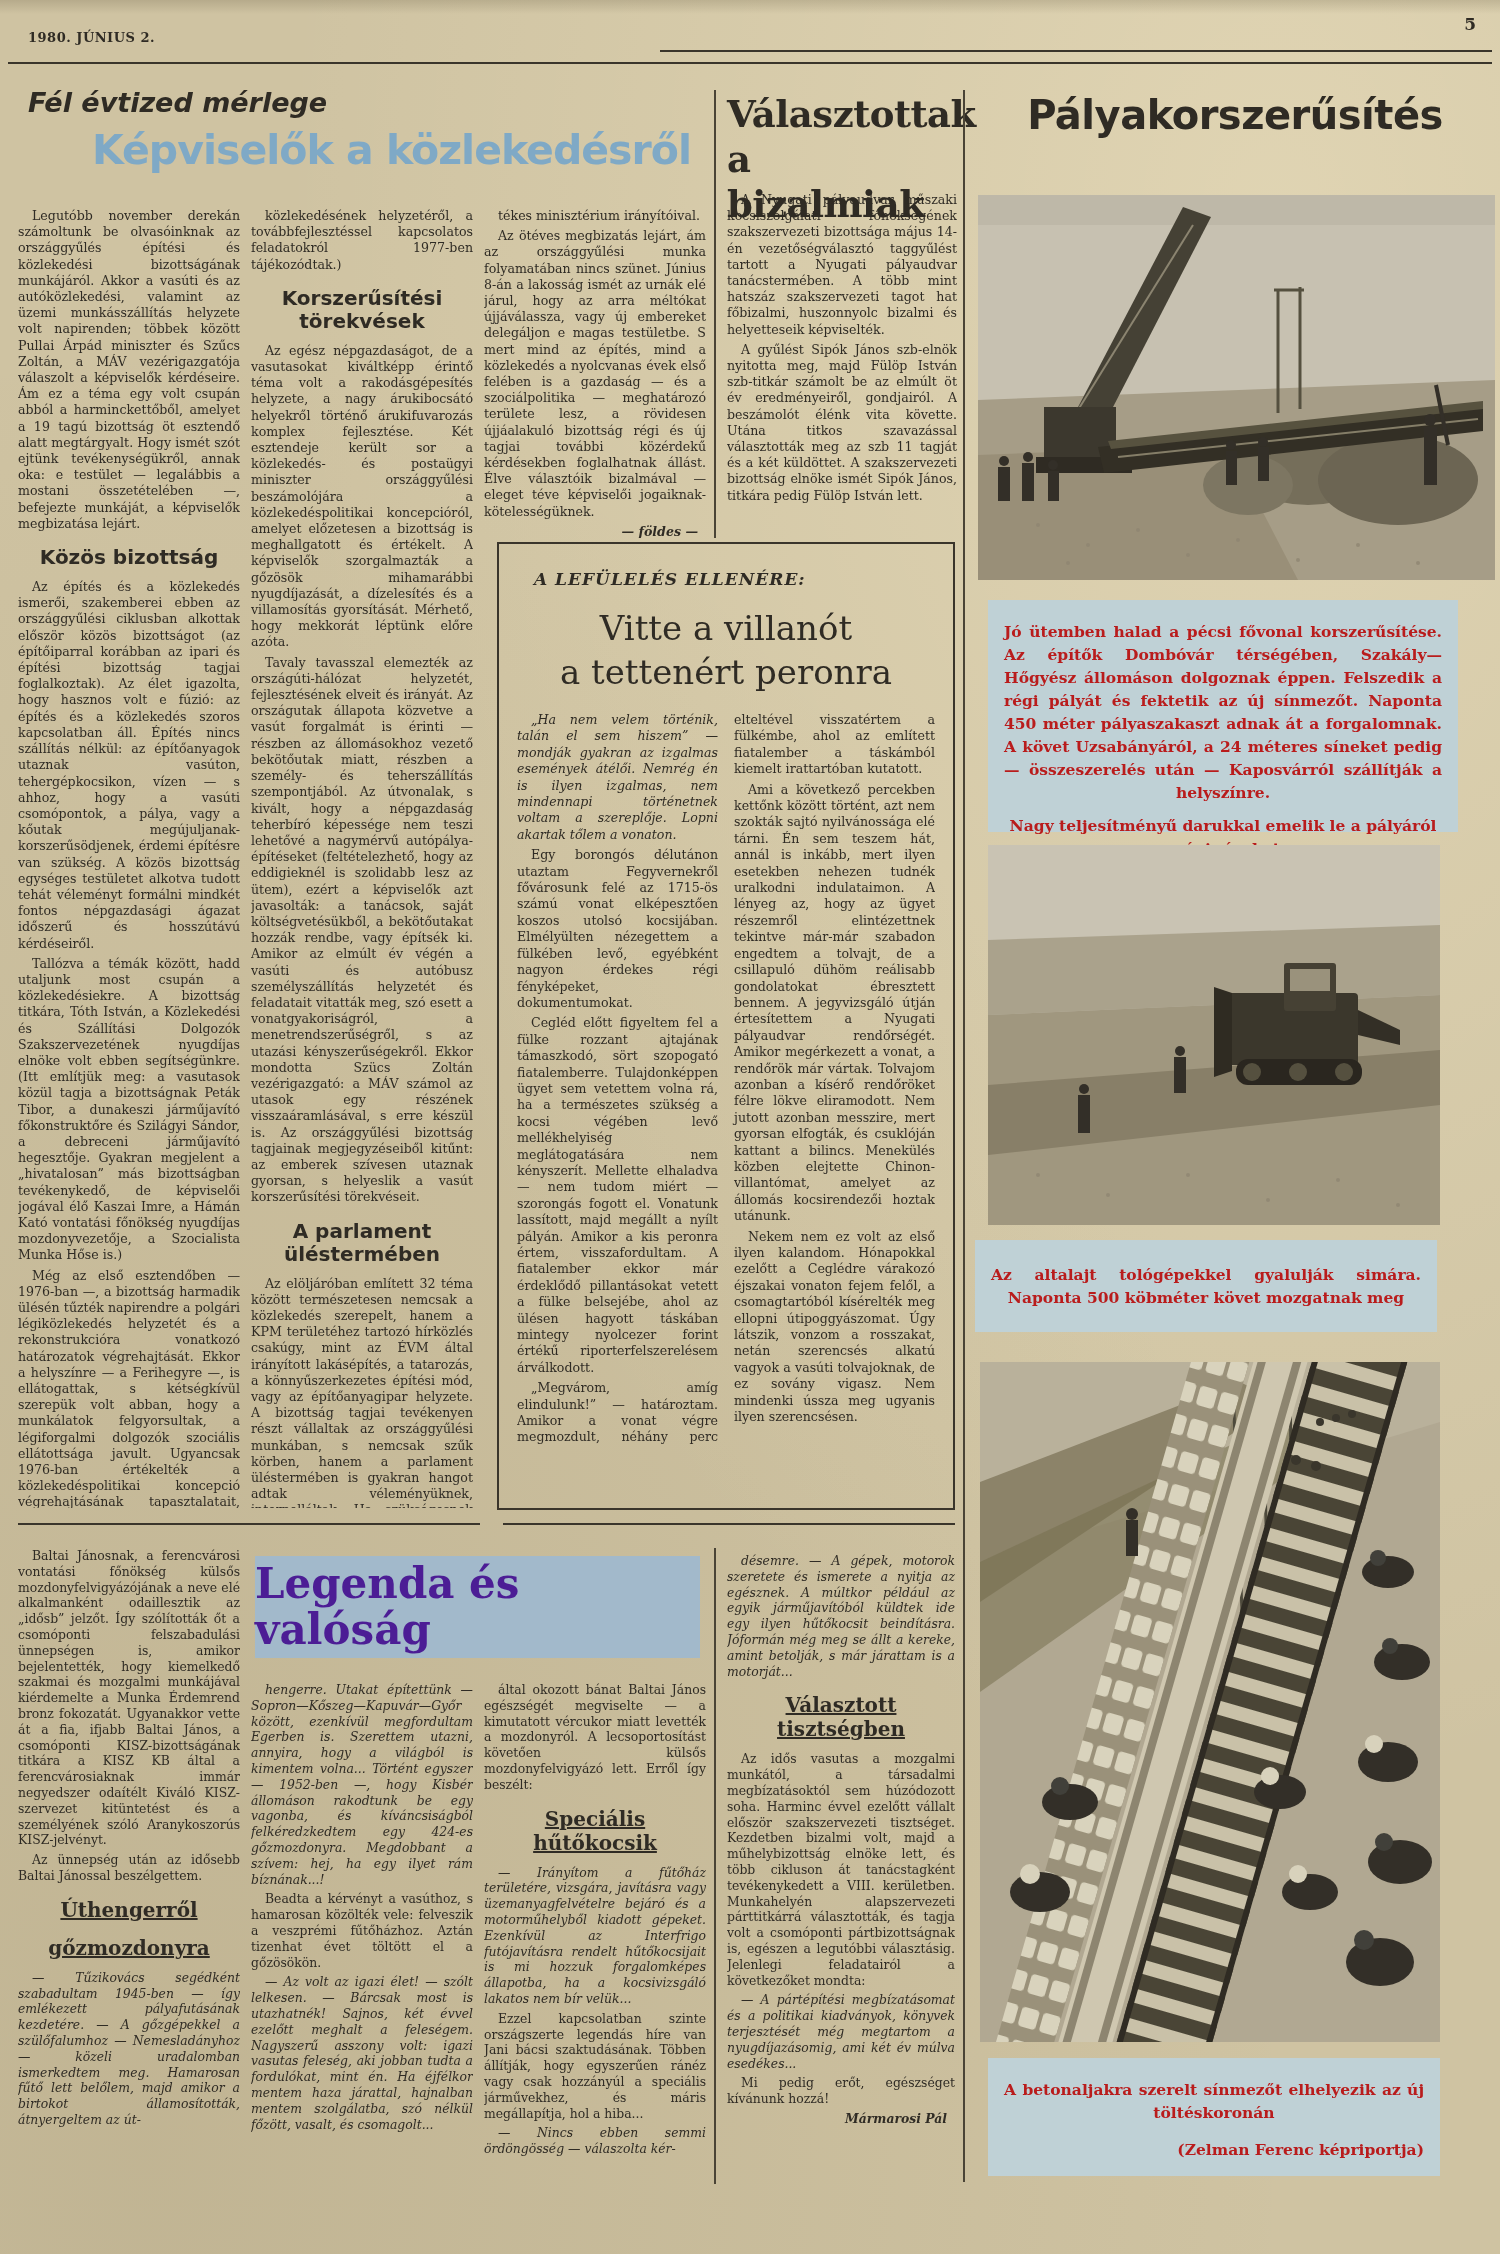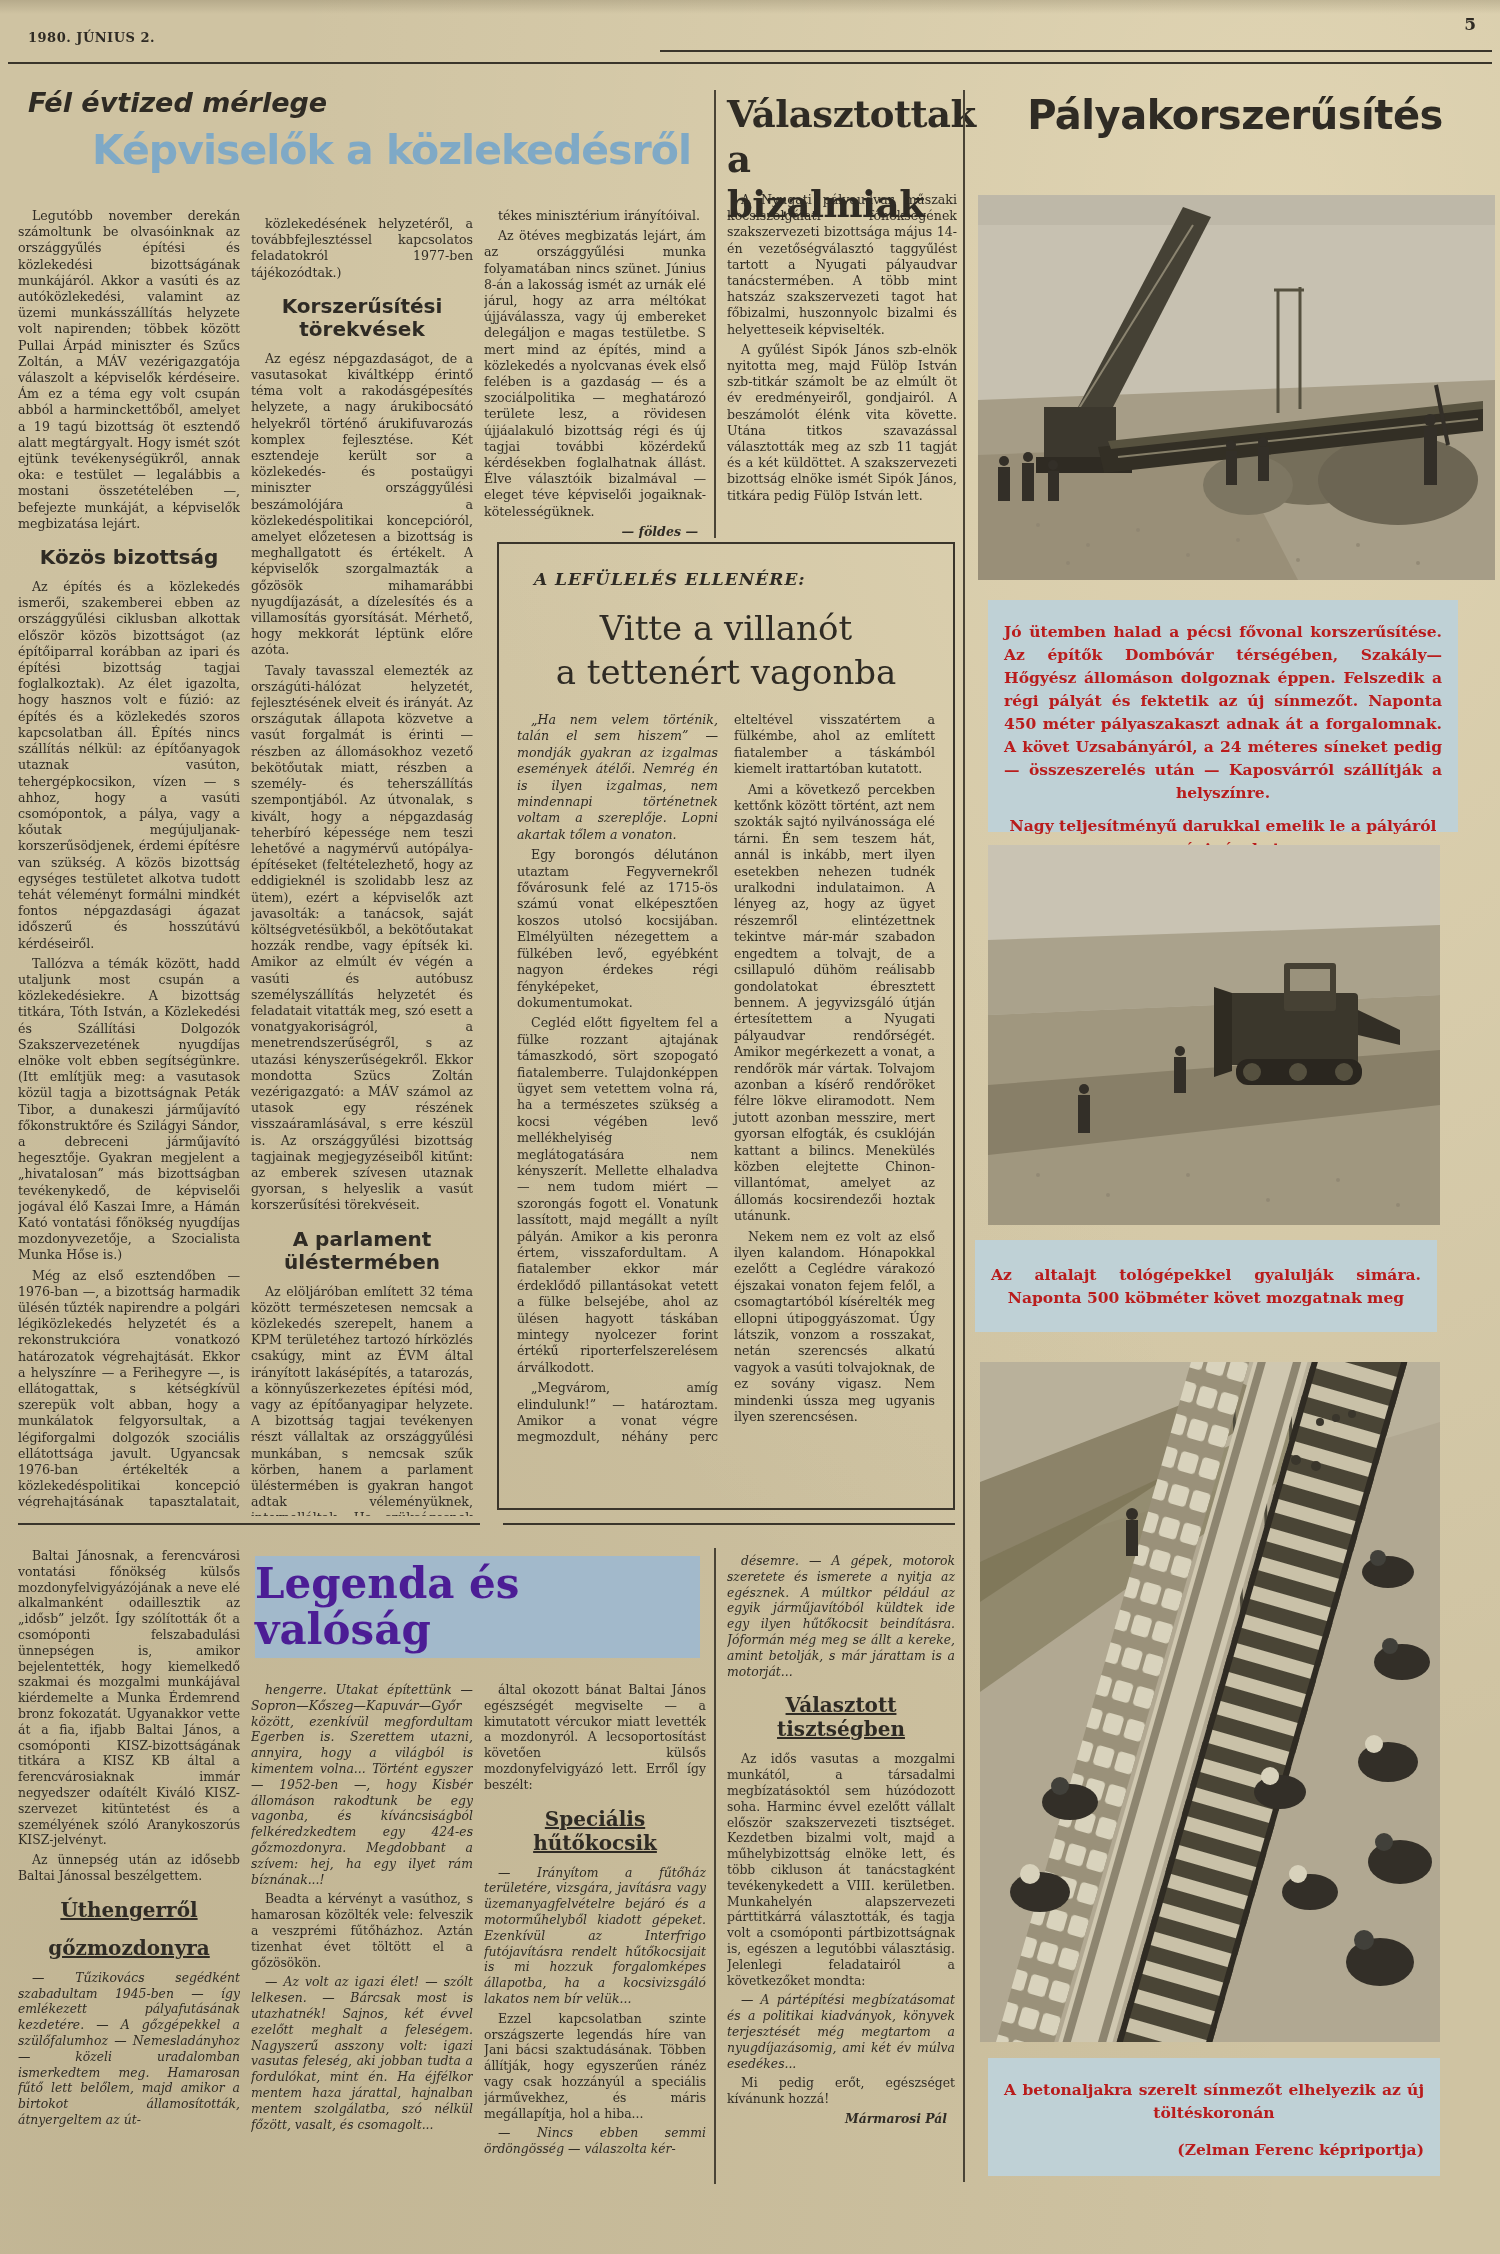--- a/index.html
+++ b/index.html
@@ -68,21 +68,21 @@
 
   <div class="abs kicker1">Fél évtized mérlege</div>
   <div class="abs head-blue">Képviselők a közlekedésről</div>
   <div class="col" style="left:18px;top:208px;width:222px;height:1300px;">
       <p class="x-p">Legutóbb november derekán számoltunk be olvasóinknak az országgyűlés építési és közlekedési bizottságának munkájáról. Akkor a vasúti és az autóközlekedési, valamint az üzemi munkásszállítás helyzete volt napirenden; többek között Pullai Árpád miniszter és Szűcs Zoltán, a MÁV vezérigazgatója válaszolt a képviselők kérdéseire. Ám ez a téma egy volt csupán abból a harminckettőből, amelyet a 19 tagú bizottság öt esztendő alatt megtárgyalt. Hogy ismét szót ejtünk tevékenységükről, annak oka: e testület — legalábbis a mostani összetételében —, befejezte munkáját, a képviselők megbizatása lejárt.</p>
       <h3 class="x-h">Közös bizottság</h3>
       <p class="x-p">Az építés és a közlekedés ismerői, szakemberei ebben az országgyűlési ciklusban alkottak először közös bizottságot (az építőiparral korábban az ipari és építési bizottság tagjai foglalkoztak). Az élet igazolta, hogy hasznos volt e fúzió: az építés és a közlekedés szoros kapcsolatban áll. Építés nincs szállítás nélkül: az építőanyagok utaznak vasúton, tehergépkocsikon, vízen — s ahhoz, hogy a vasúti csomópontok, a pálya, vagy a kőutak megújuljanak-korszerűsödjenek, érdemi építésre van szükség. A közös bizottság egységes testületet alkotva tudott tehát véleményt formálni mindkét fontos népgazdasági ágazat időszerű és hosszútávú kérdéseiről.</p>
       <p class="x-p">Tallózva a témák között, hadd utaljunk most csupán a közlekedésiekre. A bizottság titkára, Tóth István, a Közlekedési és Szállítási Dolgozók Szakszervezetének nyugdíjas elnöke volt ebben segítségünkre. (Itt említjük meg: a vasutasok közül tagja a bizottságnak Peták Tibor, a dunakeszi járműjavító főkonstruktőre és Szilágyi Sándor, a debreceni járműjavító hegesztője. Gyakran megjelent a „hivatalosan” más bizottságban tevékenykedő, de képviselői jogával élő Kaszai Imre, a Hámán Kató vontatási főnökség nyugdíjas mozdonyvezetője, a Szocialista Munka Hőse is.)</p>
       <p class="x-p">Még az első esztendőben — 1976-ban —, a bizottság harmadik ülésén tűzték napirendre a polgári légiközlekedés helyzetét és a rekonstrukcióra vonatkozó határozatok végrehajtását. Ekkor a helyszínre — a Ferihegyre —, is ellátogattak, s kétségkívül szerepük volt abban, hogy a munkálatok felgyorsultak, a légiforgalmi dolgozók szociális ellátottsága javult. Ugyancsak 1976-ban értékelték a közlekedéspolitikai koncepció végrehajtásának tapasztalatait, azon belül Budapest és az öt kiemelt város tömegközlekedésének helyzetét. (A felsőfokú központok tömeg-</p>
     </div>
-  <div class="col" style="left:251px;top:208px;width:222px;height:1300px;margin-top:8px;">
+  <div class="col" style="left:251px;top:208px;width:222px;height:1300px;">
       <p class="x-p">közlekedésének helyzetéről, a továbbfejlesztéssel kapcsolatos feladatokról 1977-ben tájékozódtak.)</p>
       <h3 class="x-h">Korszerűsítési törekvések</h3>
       <p class="x-p">Az egész népgazdaságot, de a vasutasokat kiváltképp érintő téma volt a rakodásgépesítés helyzete, a nagy árukibocsátó helyekről történő árukifuvarozás komplex fejlesztése. Két esztendeje került sor a közlekedés- és postaügyi miniszter országgyűlési beszámolójára a közlekedéspolitikai koncepcióról, amelyet előzetesen a bizottság is meghallgatott és értékelt. A képviselők szorgalmazták a gőzösök mihamarábbi nyugdíjazását, a dízelesítés és a villamosítás gyorsítását. Mérhető, hogy mekkorát léptünk előre azóta.</p>
       <p class="x-p">Tavaly tavasszal elemezték az országúti-hálózat helyzetét, fejlesztésének elveit és irányát. Az országutak állapota közvetve a vasút forgalmát is érinti — részben az állomásokhoz vezető bekötőutak miatt, részben a személy- és teherszállítás szempontjából. Az útvonalak, s kivált, hogy a népgazdaság teherbíró képessége nem teszi lehetővé a nagymérvű autópálya-építéseket (feltételezhető, hogy az eddigieknél is szolidabb lesz az ütem), ezért a képviselők azt javasolták: a tanácsok, saját költségvetésükből, a bekötőutakat hozzák rendbe, vagy építsék ki. Amikor az elmúlt év végén a vasúti és autóbusz személyszállítás helyzetét és feladatait vitatták meg, szó esett a vonatgyakoriságról, a menetrendszerűségről, s az utazási kényszerűségekről. Ekkor mondotta Szücs Zoltán vezérigazgató: a MÁV számol az utasok egy részének visszaáramlásával, s erre készül is. Az országgyűlési bizottság tagjainak megjegyzéseiből kitűnt: az emberek szívesen utaznak gyorsan, s helyeslik a vasút korszerűsítési törekvéseit.</p>
       <h3 class="x-h">A parlament üléstermében</h3>
       <p class="x-p">Az elöljáróban említett 32 téma között természetesen nemcsak a közlekedés szerepelt, hanem a KPM területéhez tartozó hírközlés csakúgy, mint az ÉVM által irányított lakásépítés, a tatarozás, a könnyűszerkezetes építési mód, vagy az építőanyagipar helyzete. A bizottság tagjai tevékenyen részt vállaltak az országgyűlési munkában, s nemcsak szűk körben, hanem a parlament üléstermében is gyakran hangot adtak véleményüknek, interpelláltak. Ha szükségesnek tartották, átiratot küldtek az országgyűlés, vagy a kormány elnökének, s mindvégig szoros kapcsolatban álltak a kért ille-</p>
     </div>
   <div class="col" style="left:484px;top:208px;width:222px;height:330px;">
       <p class="x-p">tékes minisztérium irányítóival.</p>
       <p class="x-p">Az ötéves megbizatás lejárt, ám az országgyűlési munka folyamatában nincs szünet. Június 8-án a lakosság ismét az urnák elé járul, hogy az arra méltókat újjáválassza, vagy új embereket delegáljon e magas testületbe. S mert mind az építés, mind a közlekedés a nyolcvanas évek első felében is a gazdaság — és a szociálpolitika — meghatározó területe lesz, a rövidesen újjáalakuló bizottság régi és új tagjai további közérdekű kérdésekben foglalhatnak állást. Élve választóik bizalmával — eleget téve képviselői jogaiknak-kötelességüknek.</p>
@@ -98,21 +98,21 @@
       <p class="x-p">A gyűlést Sipók János szb-elnök nyitotta meg, majd Fülöp István szb-titkár számolt be az elmúlt öt év eredményeiről, gondjairól. A beszámolót élénk vita követte. Utána titkos szavazással választották meg az szb 11 tagját és a két küldöttet. A szakszervezeti bizottság elnöke ismét Sipók János, titkára pedig Fülöp István lett.</p>
     </div>
 
   <div class="rule-v" style="left:714px;top:90px;height:448px;"></div>
   <div class="rule-v" style="left:963px;top:90px;height:2092px;"></div>
 
   <div class="abs tolvaj-box">
     <div class="tolvaj-kicker">A LEFÜLELÉS ELLENÉRE:</div>
     <div class="tolvaj-head">
       <span>Vitte a villanót</span><br>
-      <span>a tettenért vagonba</span>
+      <span>a tettenért peronra</span>
     </div>
     <div class="tolvaj-body">
         <p class="x-i">„Ha nem velem történik, talán el sem hiszem” — mondják gyakran az izgalmas események átélői. Nemrég én is ilyen izgalmas, nem mindennapi történetnek voltam a szereplője. Lopni akartak tőlem a vonaton.</p>
         <p class="x-p">Egy borongós délutánon utaztam Fegyvernekről fővárosunk felé az 1715-ös számú vonat elképesztően koszos utolsó kocsijában. Elmélyülten nézegettem a fülkében levő, egyébként nagyon érdekes régi fényképeket, dokumentumokat.</p>
         <p class="x-p">Cegléd előtt figyeltem fel a fülke rozzant ajtajának támaszkodó, sört szopogató fiatalemberre. Tulajdonképpen ügyet sem vetettem volna rá, ha a természetes szükség a kocsi végében levő mellékhelyiség meglátogatására nem kényszerít. Mellette elhaladva — nem tudom miért — szorongás fogott el. Vonatunk lassított, majd megállt a nyílt pályán. Amikor a kis peronra értem, visszafordultam. A fiatalember ekkor már érdeklődő pillantásokat vetett a fülke belsejébe, ahol az ülésen hagyott táskában mintegy nyolcezer forint értékű riporterfelszerelésem árválkodott.</p>
         <p class="x-p">„Megvárom, amíg elindulunk!” — határoztam. Amikor a vonat végre megmozdult, néhány perc elteltével visszatértem a fülkémbe, ahol az említett fiatalember a táskámból kiemelt irattartóban kutatott.</p>
         <p class="x-p">Ami a következő percekben kettőnk között történt, azt nem szokták sajtó nyilvánossága elé tárni. Én sem teszem hát, annál is inkább, mert ilyen esetekben nehezen tudnék uralkodni indulataimon. A lényeg az, hogy az ügyet részemről elintézettnek tekintve már-már szabadon engedtem a tolvajt, de a csillapuló dühöm reálisabb gondolatokat ébresztett bennem. A jegyvizsgáló útján értesítettem a Nyugati pályaudvar rendőrségét. Amikor megérkezett a vonat, a rendőrök már vártak. Tolvajom azonban a kísérő rendőröket félre lökve eliramodott. Nem jutott azonban messzire, mert gyorsan elfogták, és csuklóján kattant a bilincs. Menekülés közben elejtette Chinon-villantómat, amelyet az állomás kocsirendezői hoztak utánunk.</p>
         <p class="x-p">Nekem nem ez volt az első ilyen kalandom. Hónapokkal ezelőtt a Ceglédre várakozó éjszakai vonaton fejem felől, a csomagtartóból kísérelték meg ellopni útipoggyászomat. Úgy látszik, vonzom a rosszakat, netán szerencsés alkatú vagyok a vasúti tolvajoknak, de ez sovány vigasz. Nem mindenki ússza meg ugyanis ilyen szerencsésen.</p>
       </div>
   </div>

